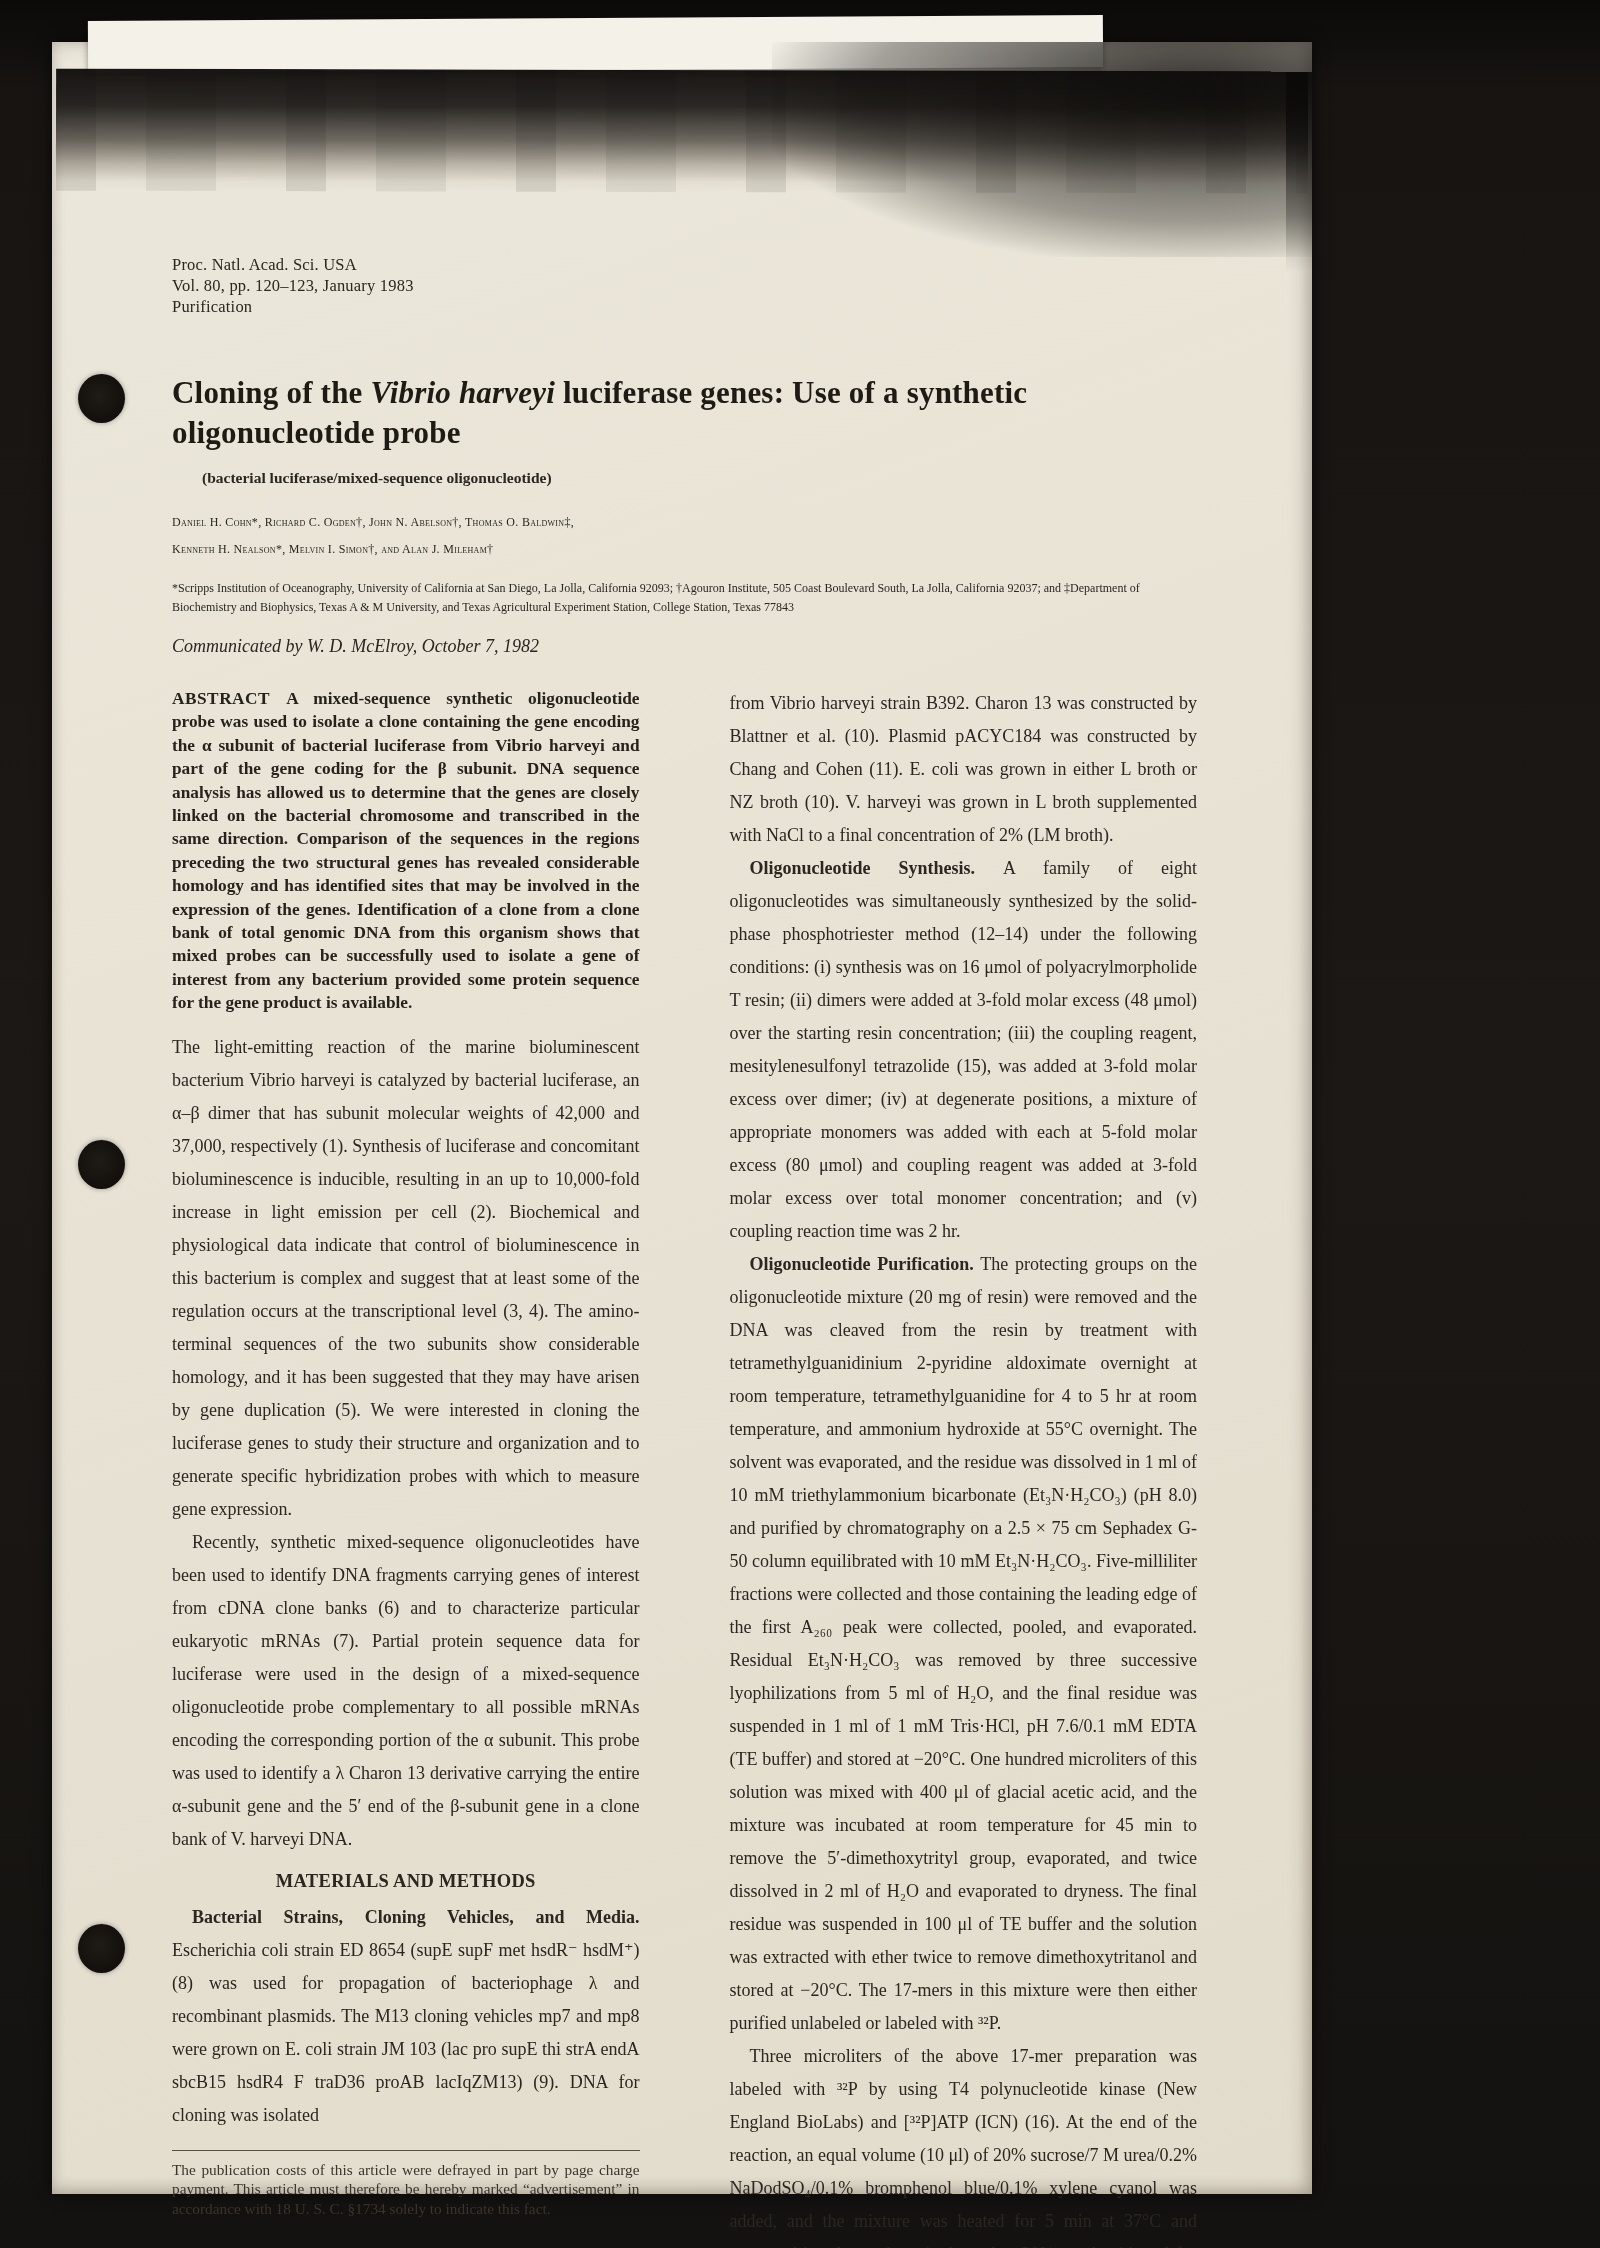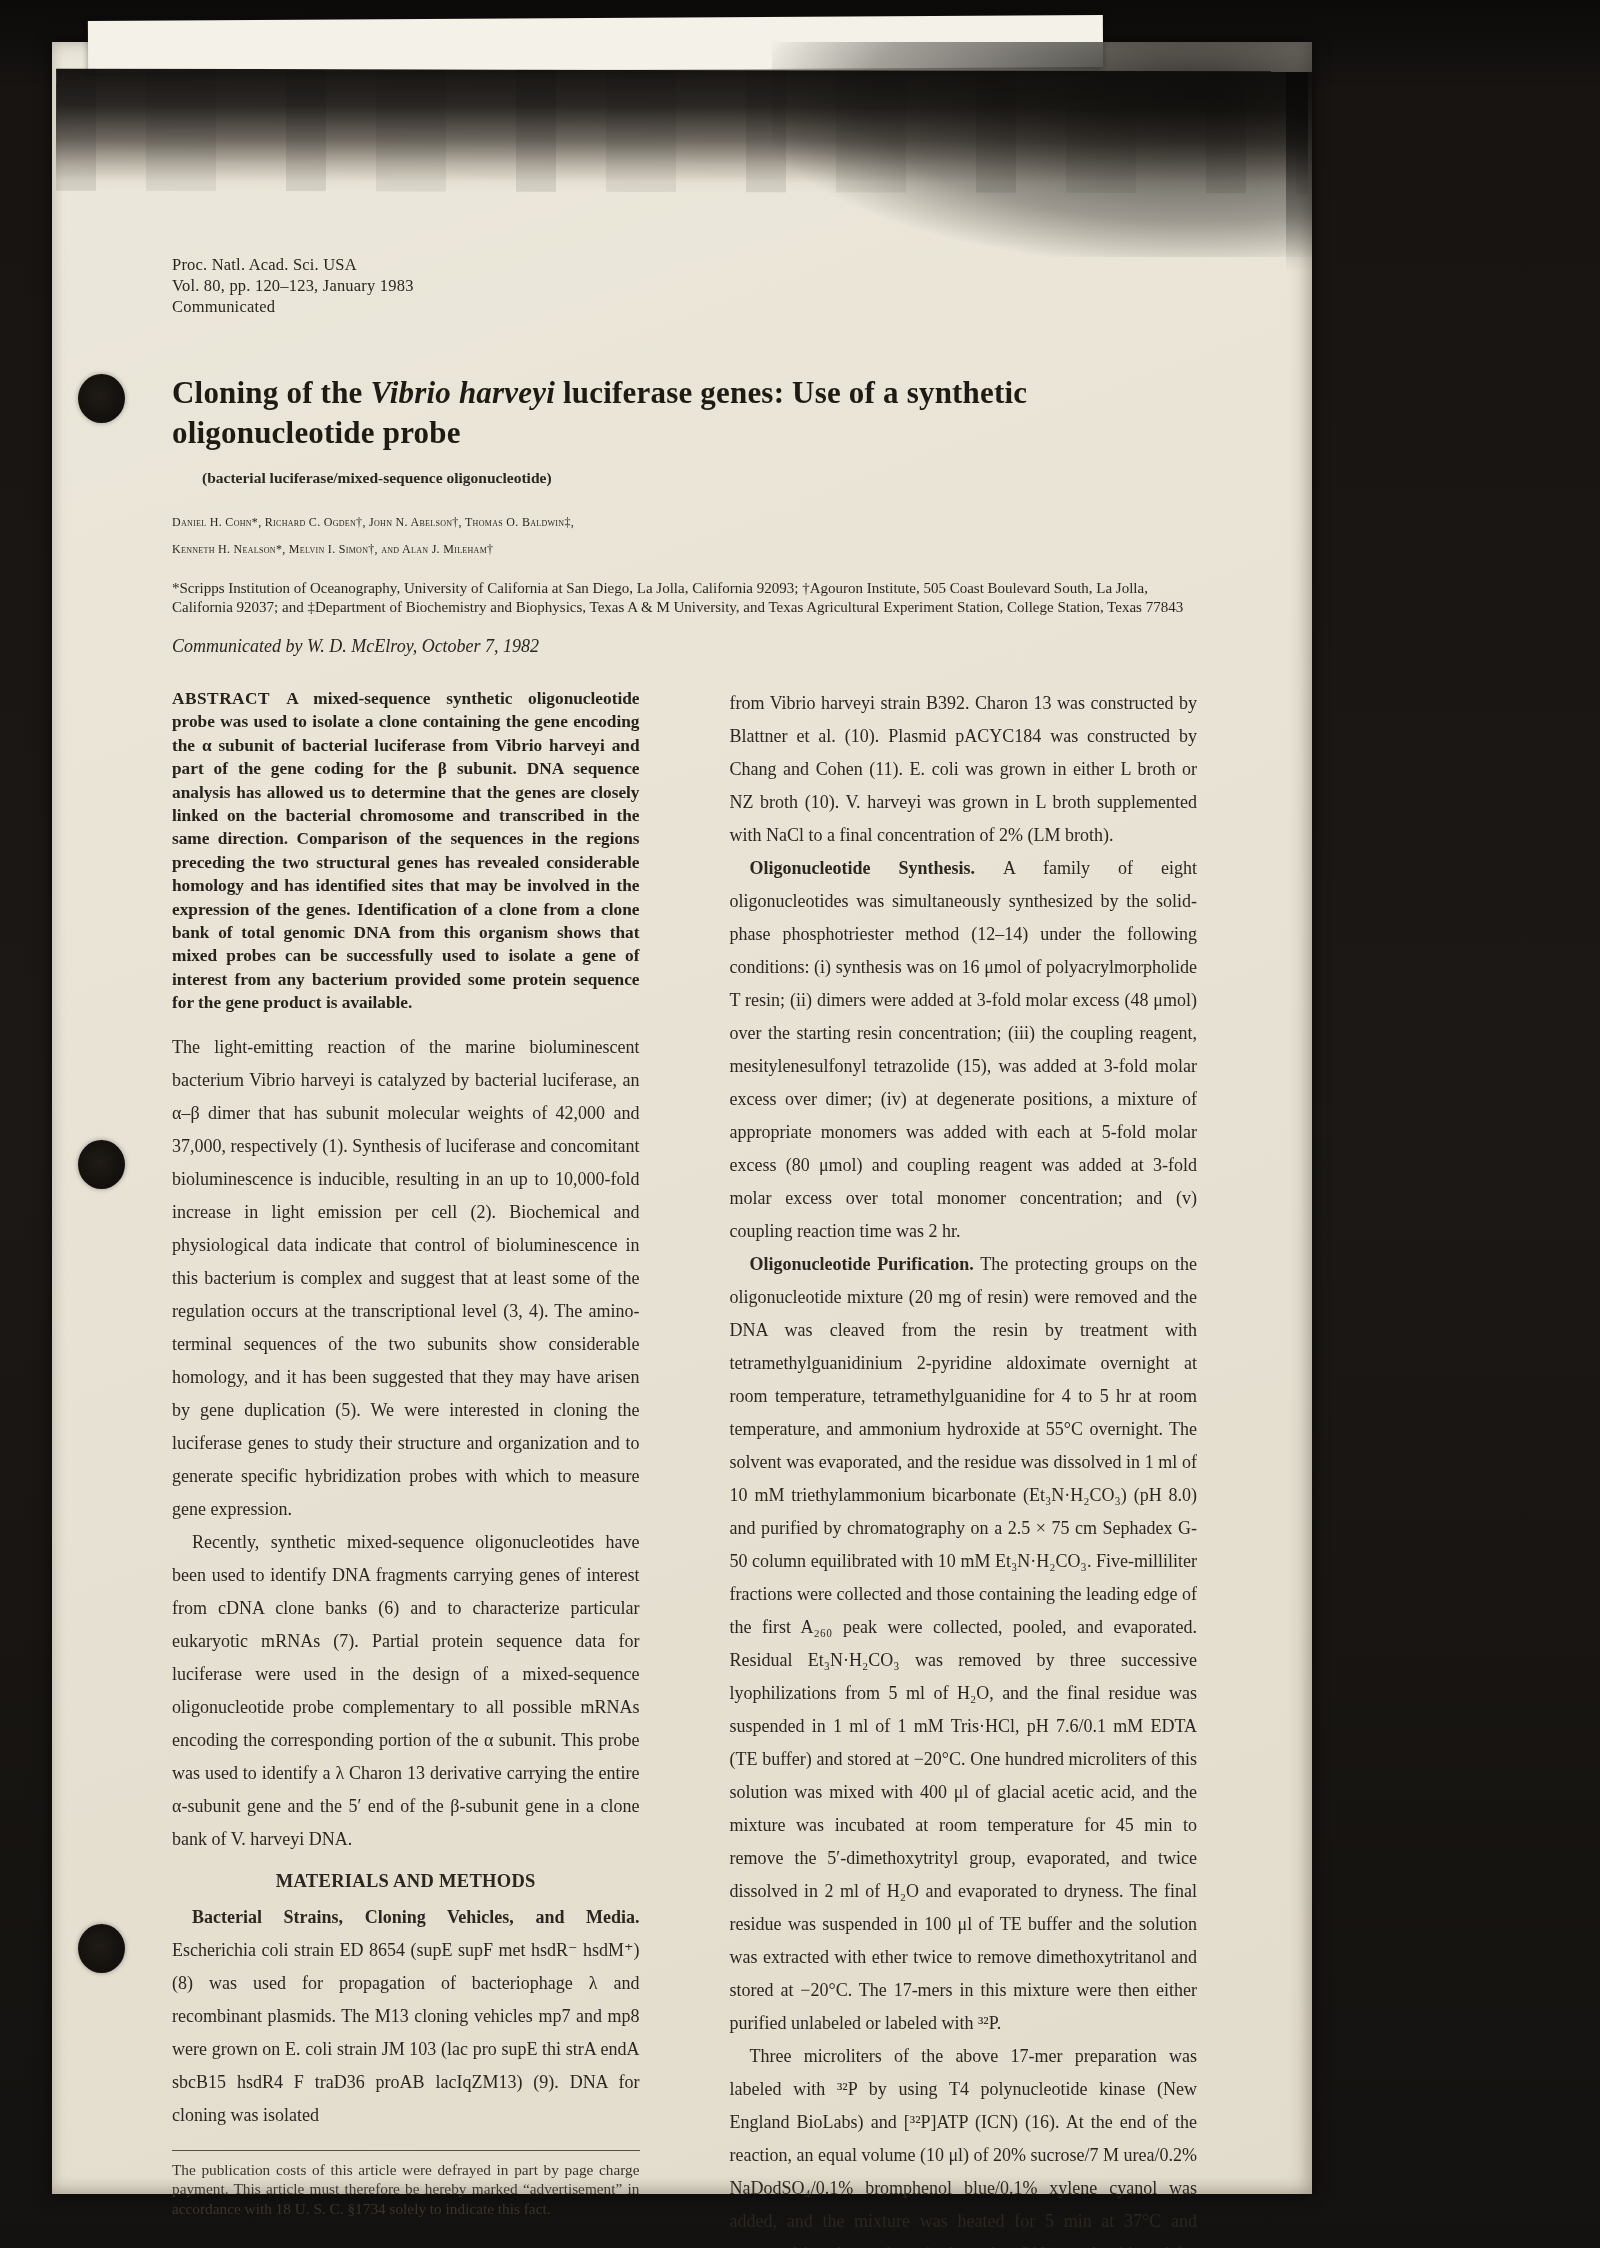--- a/index.html
+++ b/index.html
@@ -56,21 +56,21 @@
   .content{position:relative;padding:212px 115px 0 120px;color:#2b2620;}
 
   .journal-header{font-size:16.5px;line-height:21px;letter-spacing:0.2px;}
   .title{
     margin:56px 0 0 0;font-size:31px;line-height:40px;font-weight:bold;color:#1f1a14;
     letter-spacing:0.2px;
   }
   .title .it{font-style:italic;}
   .subtitle{margin:16px 0 0 30px;font-size:15.5px;font-weight:bold;}
   .authors{margin:22px 0 0 0;font-size:12px;line-height:27px;font-variant:small-caps;letter-spacing:0.3px;}
-  .affiliations{margin:16px 0 0 0;font-size:15px;line-height:18.5px;}
+  .affiliations{margin:16px 0 0 0;font-size:12px;line-height:18.5px;}
   .communicated{margin:20px 0 0 0;font-size:18px;font-style:italic;}
 
   .columns{display:flex;gap:90px;margin-top:30px;}
   .col{flex:1 1 0;min-width:0;display:flex;flex-direction:column;}
 
   .abstract{margin:0 0 16px 0;font-size:17.3px;line-height:23.4px;font-weight:bold;text-align:justify;color:#27221c;}
   .ab-label{padding-right:16px;letter-spacing:0.5px;}
 
   .body-p{margin:0;font-size:18px;line-height:33px;text-align:justify;text-indent:20px;}
   .no-indent{text-indent:0;}
@@ -98,21 +98,21 @@
 
   <div class="hole hole1"></div>
   <div class="hole hole2"></div>
   <div class="hole hole3"></div>
 
   <div class="content">
 
     <header class="journal-header">
       <div>Proc. Natl. Acad. Sci. USA</div>
       <div>Vol. 80, pp. 120–123, January 1983</div>
-      <div>Communicated</div>
+      <div>Purification</div>
     </header>
 
     <h1 class="title"><span>Cloning of the </span><span class="it">Vibrio harveyi</span><span> luciferase genes: Use of a synthetic oligonucleotide probe</span></h1>
 
     <div class="subtitle">(bacterial luciferase/mixed-sequence oligonucleotide)</div>
 
     <div class="authors">
       <div>Daniel H. Cohn*, Richard C. Ogden†, John N. Abelson†, Thomas O. Baldwin‡,</div>
       <div>Kenneth H. Nealson*, Melvin I. Simon†, and Alan J. Mileham†</div>
     </div>

